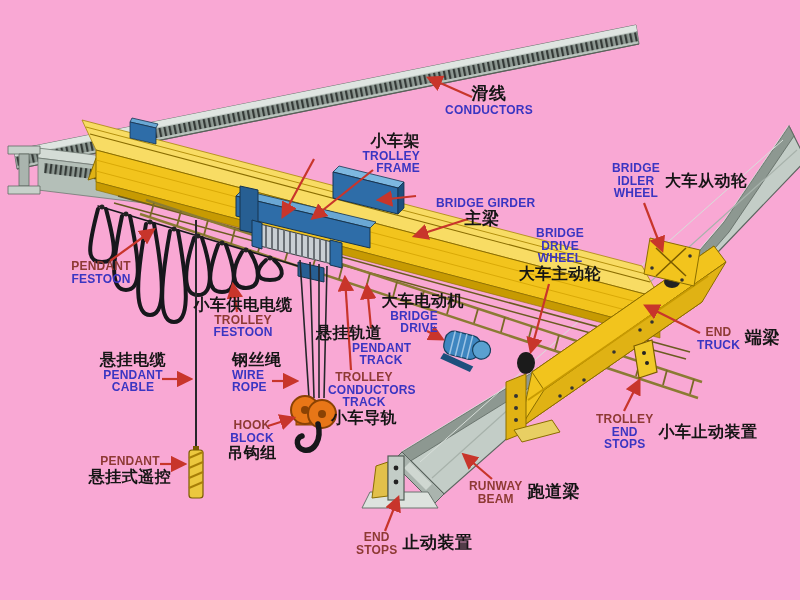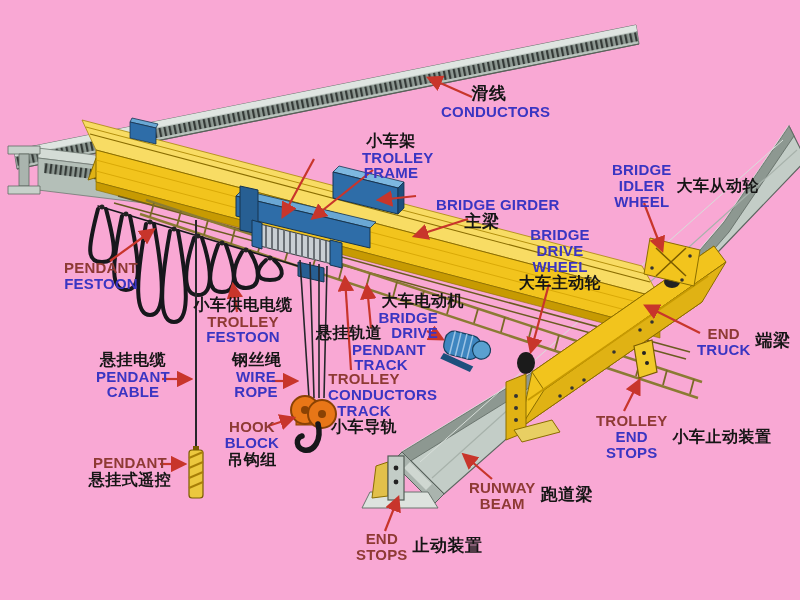--- a/index.html
+++ b/index.html
@@ -2,21 +2,21 @@
 <html style="--c_zh: #151515; --c_blue: #3a35c2; --c_maroon: #8e3a34; --arrow_red: #c8352b; --girder_yellow: #f2c41d; --beam_gray: #c3cdc7; --trolley_blue: #2e6da8; --hook_orange: #e87617;"><head>
 <meta charset="utf-8">
 <style>
   html,body{margin:0;padding:0;background:#fff;}
   .stage{position:relative;width:800px;height:600px;background:#f9a8d4;overflow:hidden;
          font-family:"Liberation Sans",sans-serif;}
   .stage svg{position:absolute;left:0;top:0;}
   .lbl{position:absolute;font-weight:bold;line-height:1.1;}
   .zh{color:var(--c_zh);font-size:16px;white-space:nowrap;letter-spacing:.5px;}
   .zh-lg{font-size:17px;}
-  .en{color:var(--c_blue);font-size:15px;white-space:nowrap;letter-spacing:.2px;line-height:1.05;}
+  .en{color:var(--c_blue);font-size:12px;white-space:nowrap;letter-spacing:.2px;line-height:1.05;}
   .maroon{color:var(--c_maroon);}
   .row{display:flex;align-items:center;gap:5px;}
   .col{display:flex;flex-direction:column;align-items:center;}
 </style>
 </head>
 <body>
 
 <div class="stage">
 
 <svg width="800" height="600" viewBox="0 0 800 600">
@@ -223,21 +223,21 @@
     <line x1="385" y1="531" x2="398" y2="498" marker-end="url(#ah)"></line>
   </g>
 </svg>
 
 <div class="lbl" style="left:441px;top:85px;width:96px;text-align:center">
   <div class="zh zh-lg">滑线</div>
   <div class="en">CONDUCTORS</div>
 </div>
 
 
-<div class="lbl" style="left:362px;top:132px;width:58px;text-align:center">
+<div class="lbl" style="left:362px;top:132px;width:58px;text-align:right">
   <div class="zh">小车架</div>
   <div class="en">TROLLEY</div>
   <div class="en">FRAME</div>
 </div>
 
 
 <div class="lbl" style="left:436px;top:197px;width:92px;text-align:center">
   <div class="en">BRIDGE GIRDER</div>
   <div class="zh zh-lg">主梁</div>
 </div>
@@ -293,21 +293,21 @@
   <div class="en">TRACK</div>
   <div class="zh">小车导轨</div>
 </div>
 
 <div class="lbl" style="left:94px;top:351px;width:78px;text-align:center">
   <div class="zh">悬挂电缆</div>
   <div class="en">PENDANT</div>
   <div class="en">CABLE</div>
 </div>
 
-<div class="lbl" style="left:232px;top:351px;width:48px;text-align:center">
+<div class="lbl" style="left:232px;top:351px;width:48px;text-align:left">
   <div class="zh">钢丝绳</div>
   <div class="en">WIRE</div>
   <div class="en">ROPE</div>
 </div>
 
 <div class="lbl" style="left:224px;top:419px;width:56px;text-align:center">
   <div class="en maroon">HOOK</div>
   <div class="en">BLOCK</div>
   <div class="zh">吊钩组</div>
 </div>

